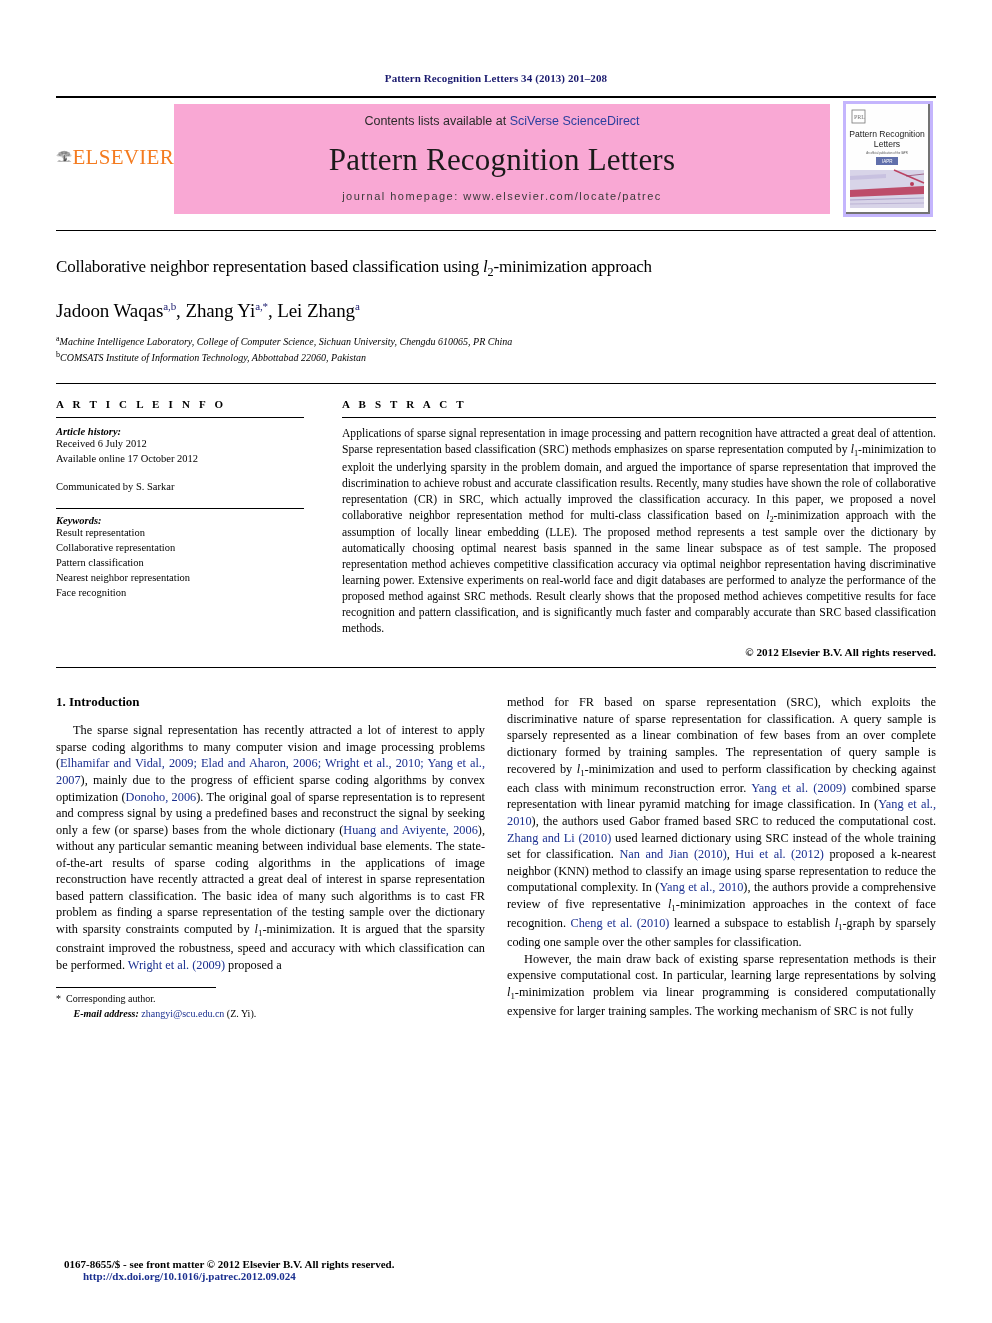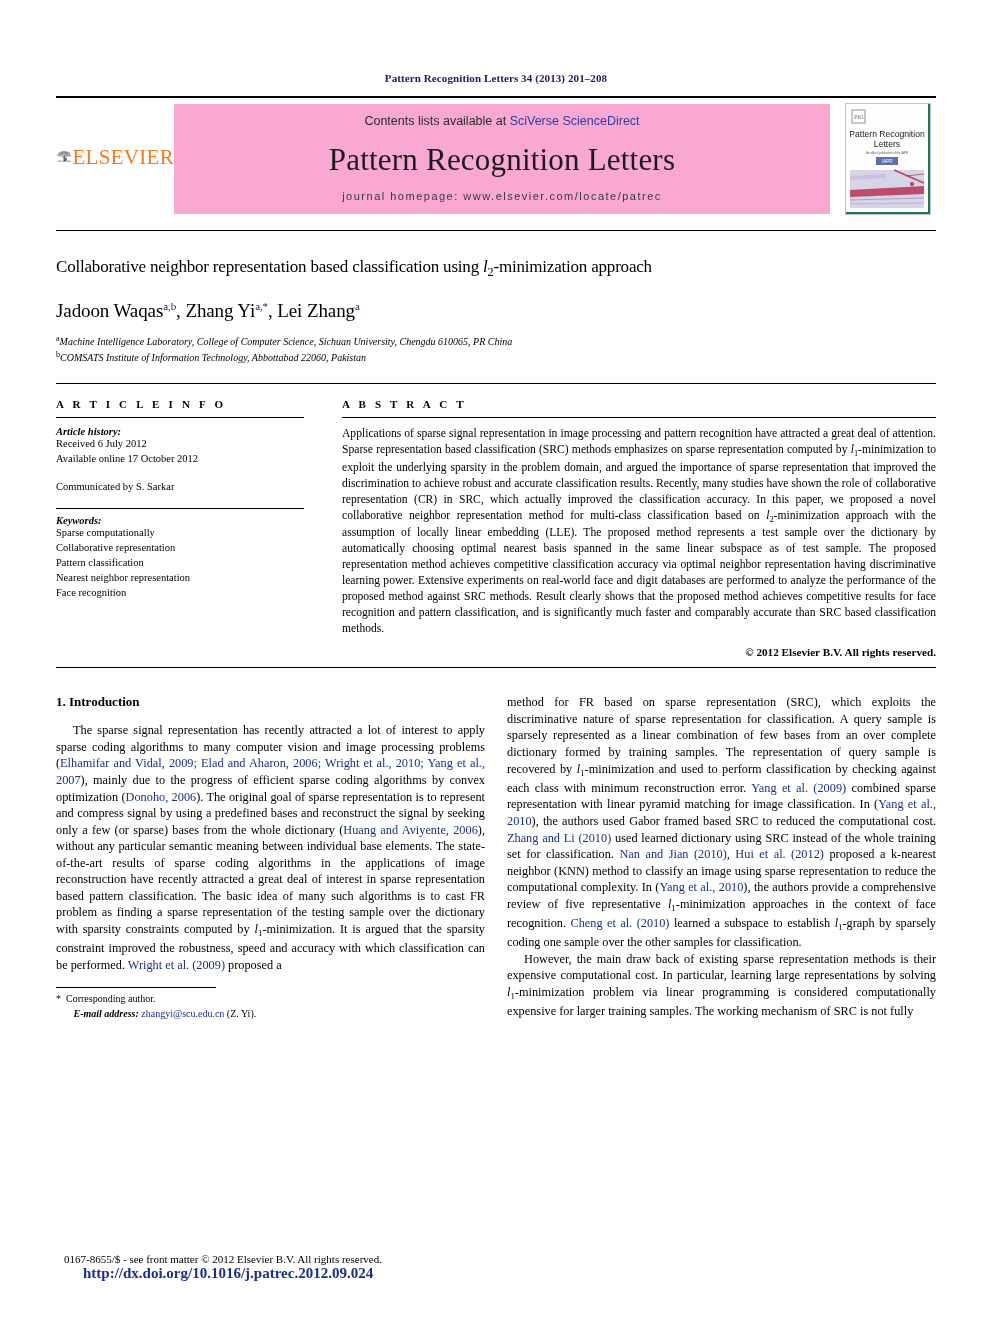--- a/index.html
+++ b/index.html
@@ -96,22 +96,22 @@
     width: 96px;
     flex: 0 0 96px;
     margin-left: 10px;
     display: flex;
     align-items: center;
     justify-content: center;
   }
   .cover-frame {
     width: 84px;
     height: 110px;
-    border: 1px solid #c4b5fd;
-    background: #15803d;
+    border: 3px solid #c4b5fd;
+    background: #737373;
     position: relative;
     overflow: hidden;
   }
 
   
   .title-rule-top {
     border-top: 1px solid #000;
     margin-top: 10px;
   }
   .article-title {
@@ -241,25 +241,25 @@
   .footnote .em { font-style: italic; font-weight: bold; }
   .mail { color: #1a2f8f; }
   .footer-block {
     position: absolute;
     left: 56px;
     bottom: 18px;
     width: 430px;
   }
   .issn-line {
     font-size: 11px;
-    font-weight: normal;
+    font-weight: bold;
     padding-left: 8px;
   }
   .doi-line {
-    font-size: 15px;
+    font-size: 11px;
     font-weight: bold;
     color: #1a2f8f;
     padding-left: 27px;
   }
   sub { font-size: 72%; }
   .it { font-style: italic; }
 </style>
 </head>
 <body>
 
@@ -346,21 +346,21 @@
     <div class="col-info">
       <div class="sec-label">A R T I C L E   I N F O</div>
       <div class="sec-rule"></div>
       <div class="meta-head">Article history:</div>
       <div class="meta-line">Received 6 July 2012</div>
       <div class="meta-line">Available online 17 October 2012</div>
       <div class="meta-gap"></div>
       <div class="meta-line">Communicated by S. Sarkar</div>
       <div class="kw-rule"></div>
       <div class="meta-head">Keywords:</div>
-      <div class="meta-line">Sparse computationally</div>
+      <div class="meta-line">Result representation</div>
       <div class="meta-line">Collaborative representation</div>
       <div class="meta-line">Pattern classification</div>
       <div class="meta-line">Nearest neighbor representation</div>
       <div class="meta-line">Face recognition</div>
     </div>
 
     <div class="col-abstract">
       <div class="sec-label">A B S T R A C T</div>
       <div class="sec-rule"></div>
       <div class="abstract-body"><span>Applications of sparse signal representation in image processing and pattern recognition have attracted a great deal of attention. Sparse representation based classification (SRC) methods emphasizes on sparse representation computed by </span><span class="it">l</span><sub>1</sub><span>-minimization to exploit the underlying sparsity in the problem domain, and argued the importance of sparse representation that improved the discrimination to achieve robust and accurate classification results. Recently, many studies have shown the role of collaborative representation (CR) in SRC, which actually improved the classification accuracy. In this paper, we proposed a novel collaborative neighbor representation method for multi-class classification based on </span><span class="it">l</span><sub>2</sub><span>-minimization approach with the assumption of locally linear embedding (LLE). The proposed method represents a test sample over the dictionary by automatically choosing optimal nearest basis spanned in the same linear subspace as of test sample. The proposed representation method achieves competitive classification accuracy via optimal neighbor representation having discriminative learning power. Extensive experiments on real-world face and digit databases are performed to analyze the performance of the proposed method against SRC methods. Result clearly shows that the proposed method achieves competitive results for face recognition and pattern classification, and is significantly much faster and comparably accurate than SRC based classification methods.</span></div>

